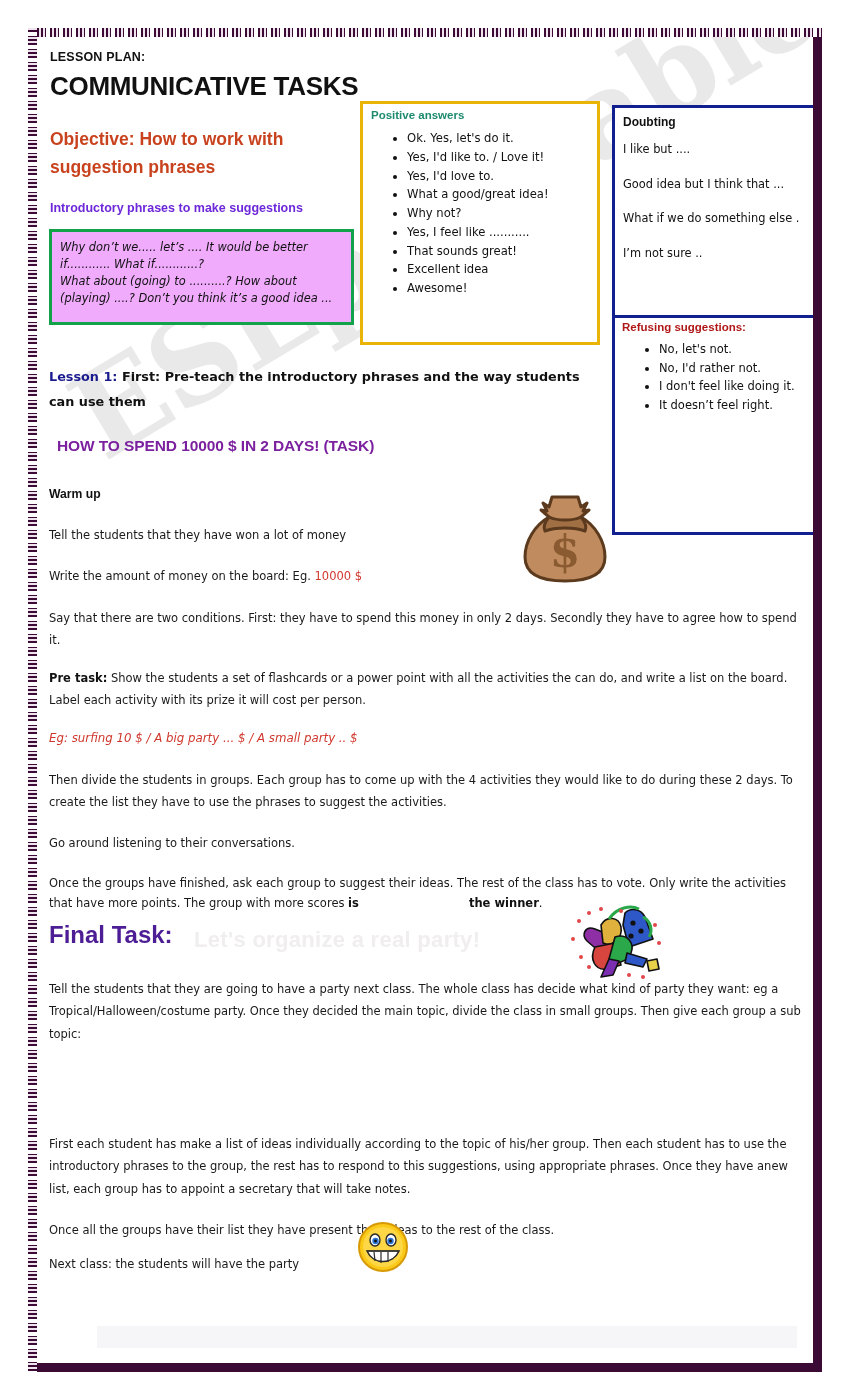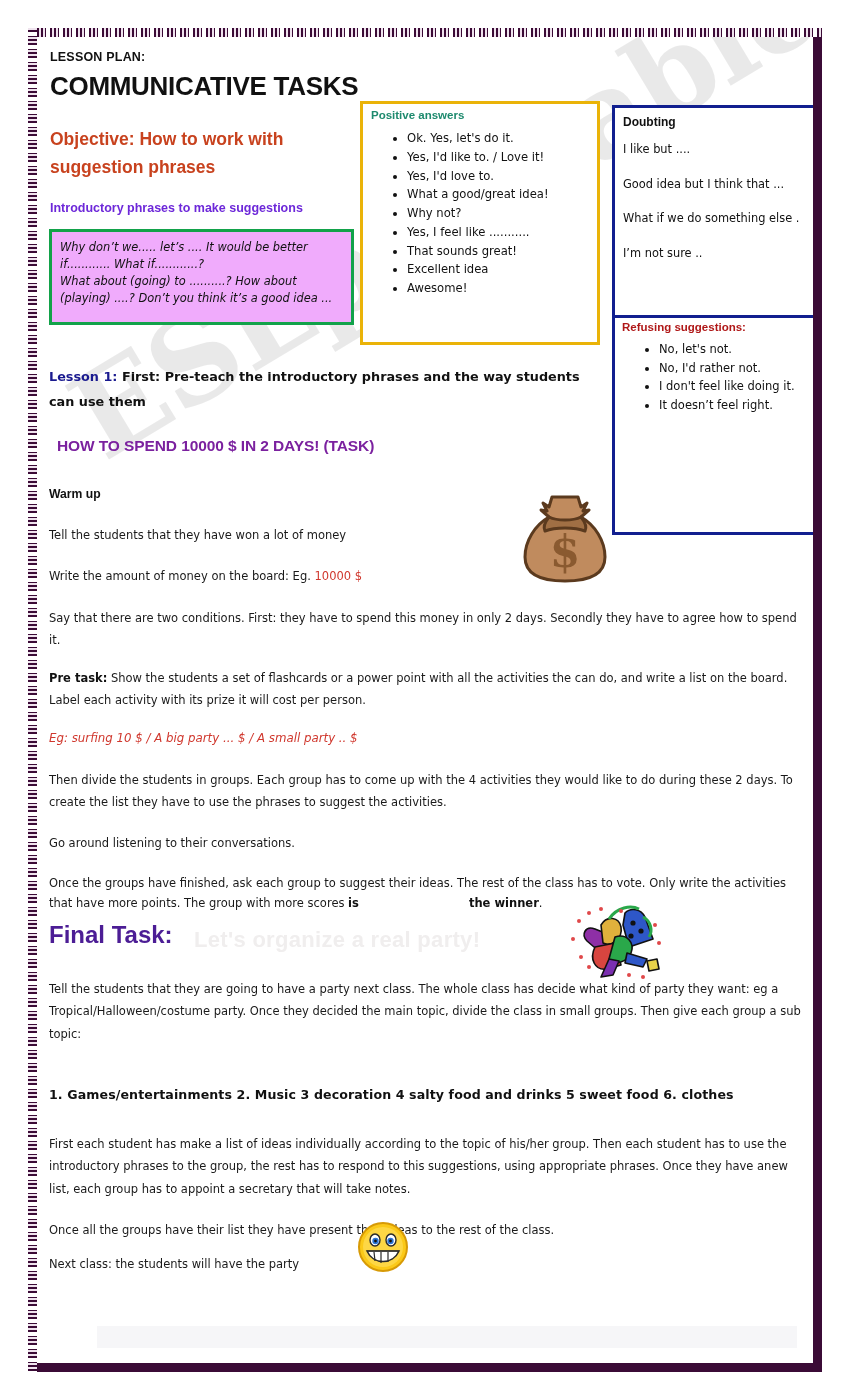--- a/index.html
+++ b/index.html
@@ -231,21 +231,20 @@
         <circle cx="90" cy="22" r="2"></circle>
           <circle cx="94" cy="40" r="2"></circle>
           <circle cx="8" cy="36" r="2"></circle>
         <circle cx="64" cy="72" r="2"></circle>
           <circle cx="78" cy="74" r="2"></circle>
       </g>
     </svg>
 
     <div class="p body-txt" style="top:941px;">Tell the students that they are going to have a party next class. The whole class has decide what kind of party they want: eg a Tropical/Halloween/costume party.  Once they decided the main topic, divide the class in small groups. Then give each group a sub topic:</div>
 
-    <div class="subtopics">1.  Games/entertainments 2.  Music 3 decoration 4 salty food and drinks 5 sweet  food 6.  clothes</div>
 
     <div class="p body-txt" style="top:1096px;">First each student has make a list of ideas individually according to the topic of his/her group. Then each student has to use the introductory phrases to the group, the rest has to respond to this suggestions, using appropriate phrases. Once they have anew list, each group has to appoint a secretary that will take notes.</div>
 
     <div class="p body-txt" style="top:1182px;">Once all the groups have their list they have present their ideas to the rest of the class.</div>
 
     <svg class="art" style="left:318px;top:1182px;" width="56" height="56" viewBox="0 0 56 56">
       <circle cx="28" cy="28" r="24" fill="#fbc918" stroke="#d79a06" stroke-width="2"></circle>
       <circle cx="28" cy="28" r="20" fill="#fdd745"></circle>
       <ellipse cx="20" cy="21" rx="5" ry="6" fill="#fff" stroke="#2a2a2a" stroke-width="1.4"></ellipse>
       <ellipse cx="36" cy="21" rx="5" ry="6" fill="#fff" stroke="#2a2a2a" stroke-width="1.4"></ellipse>

